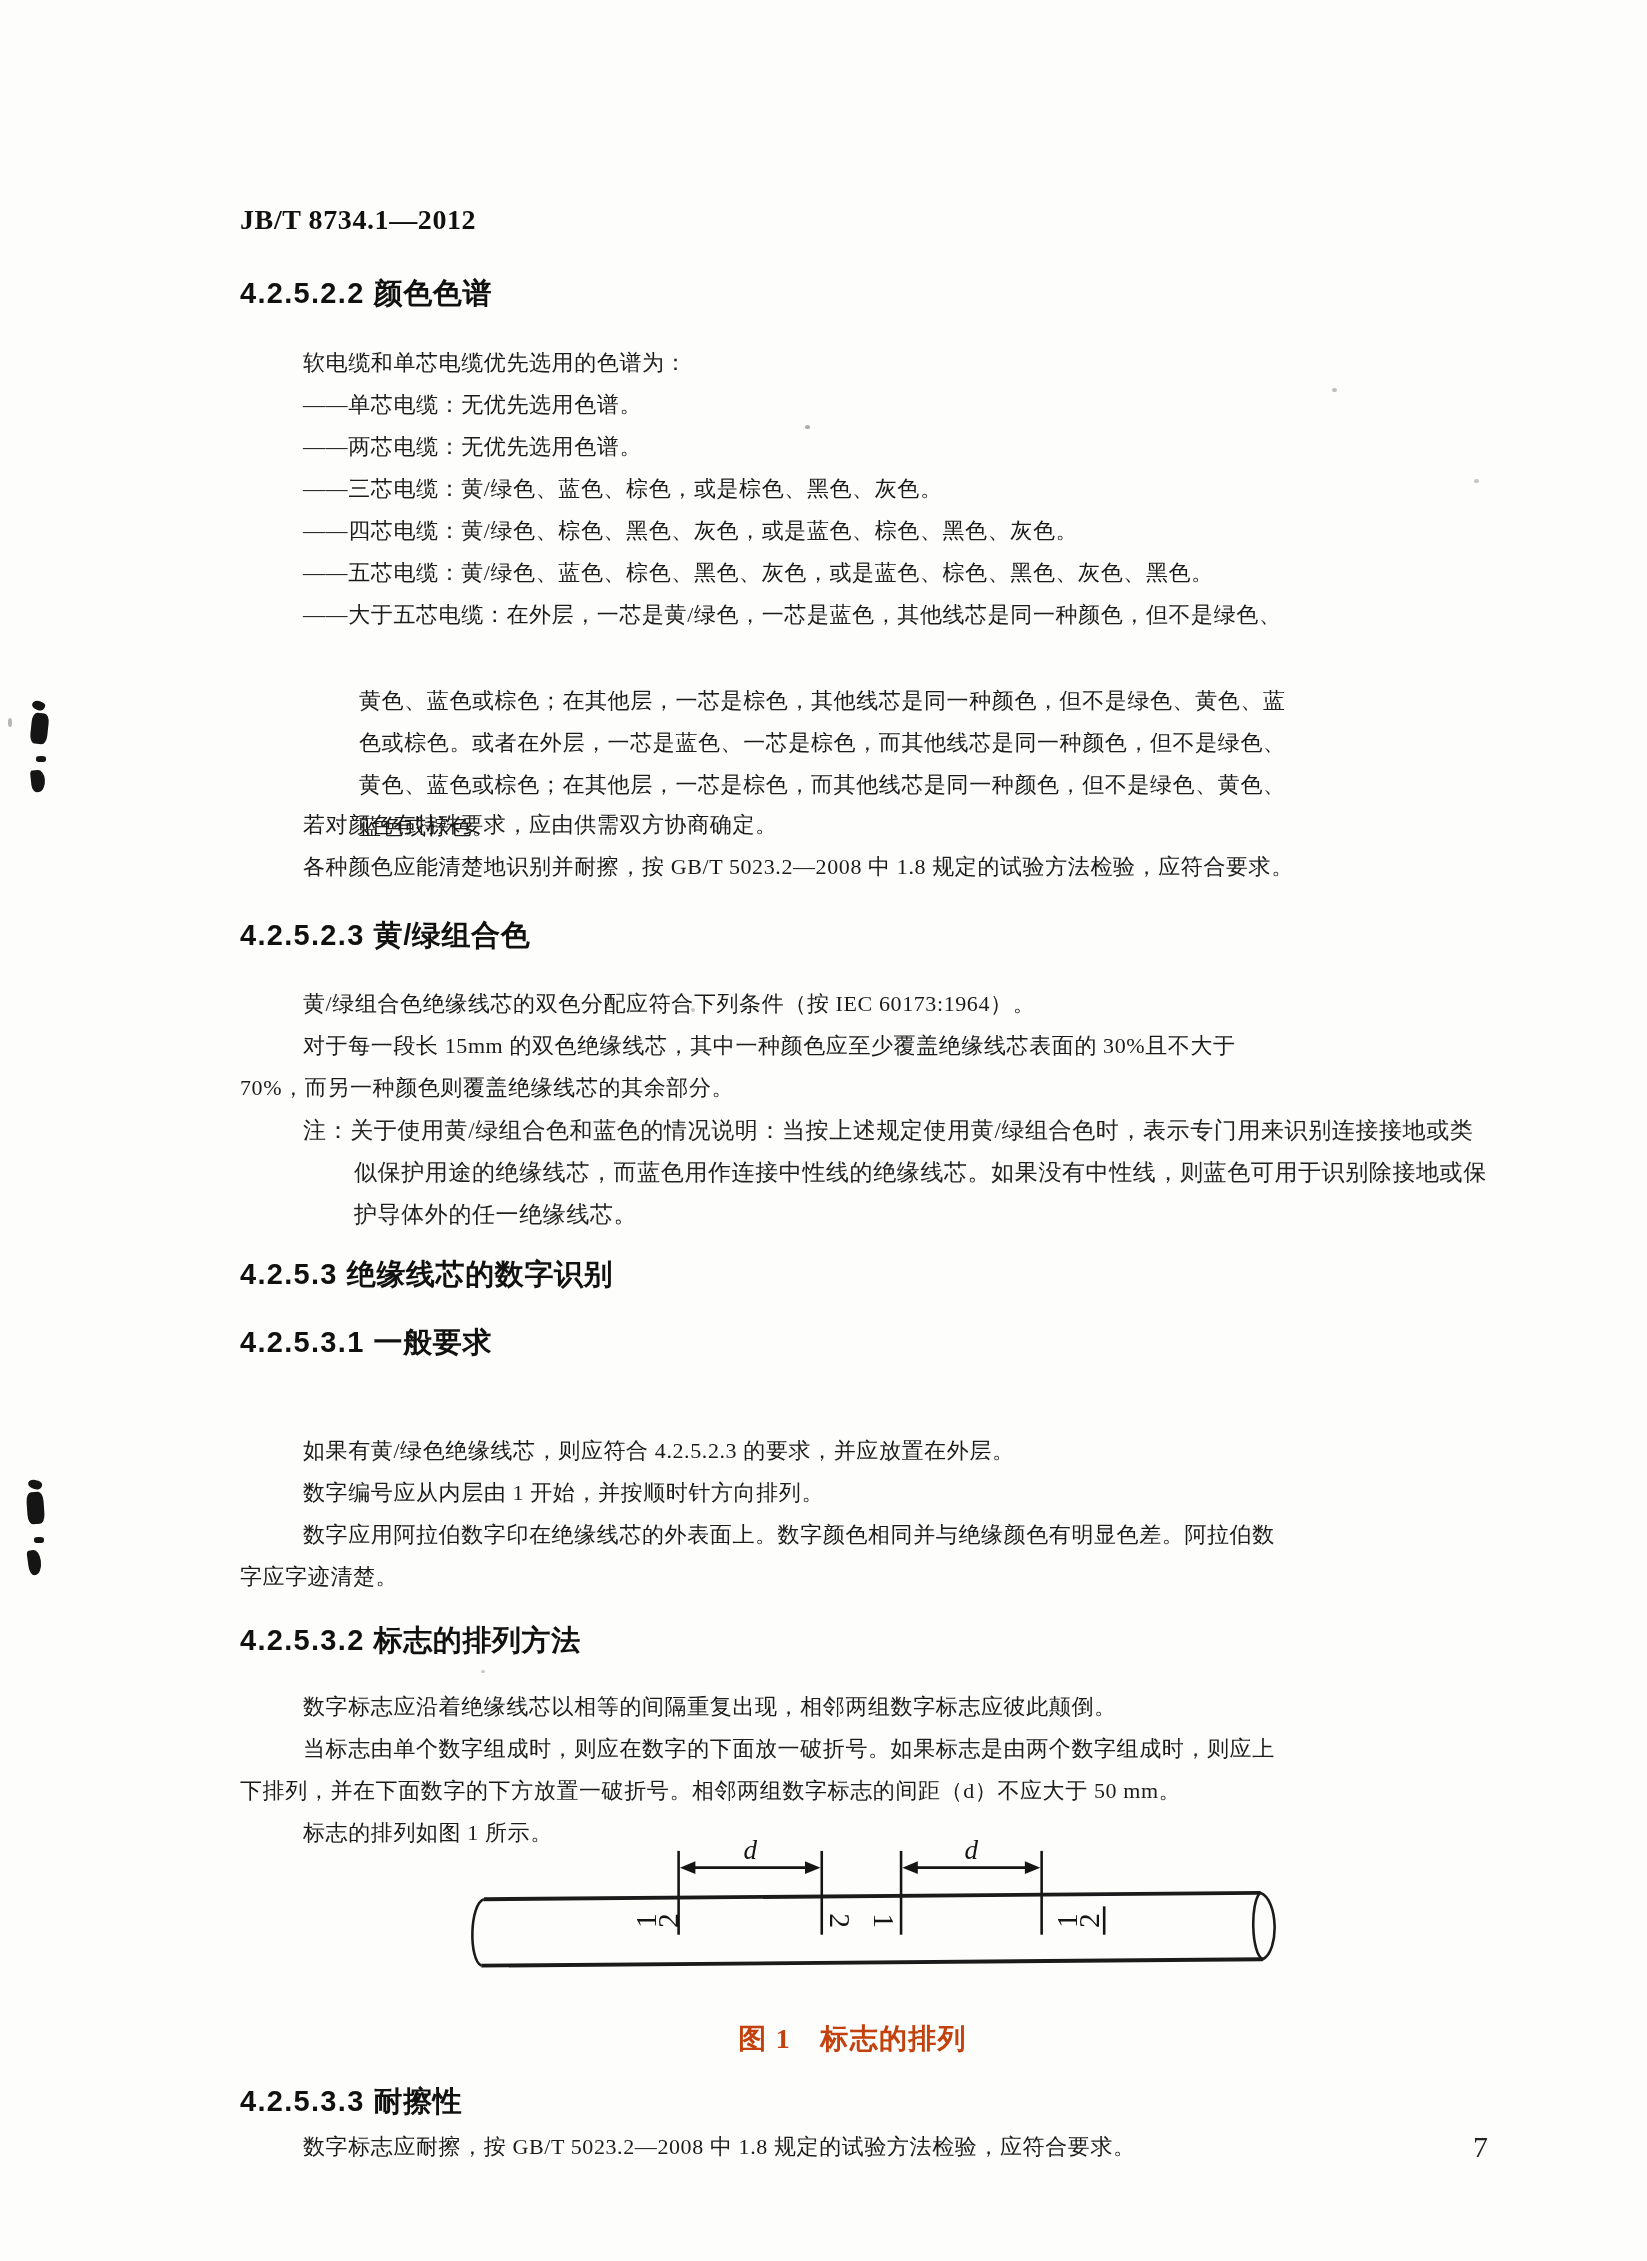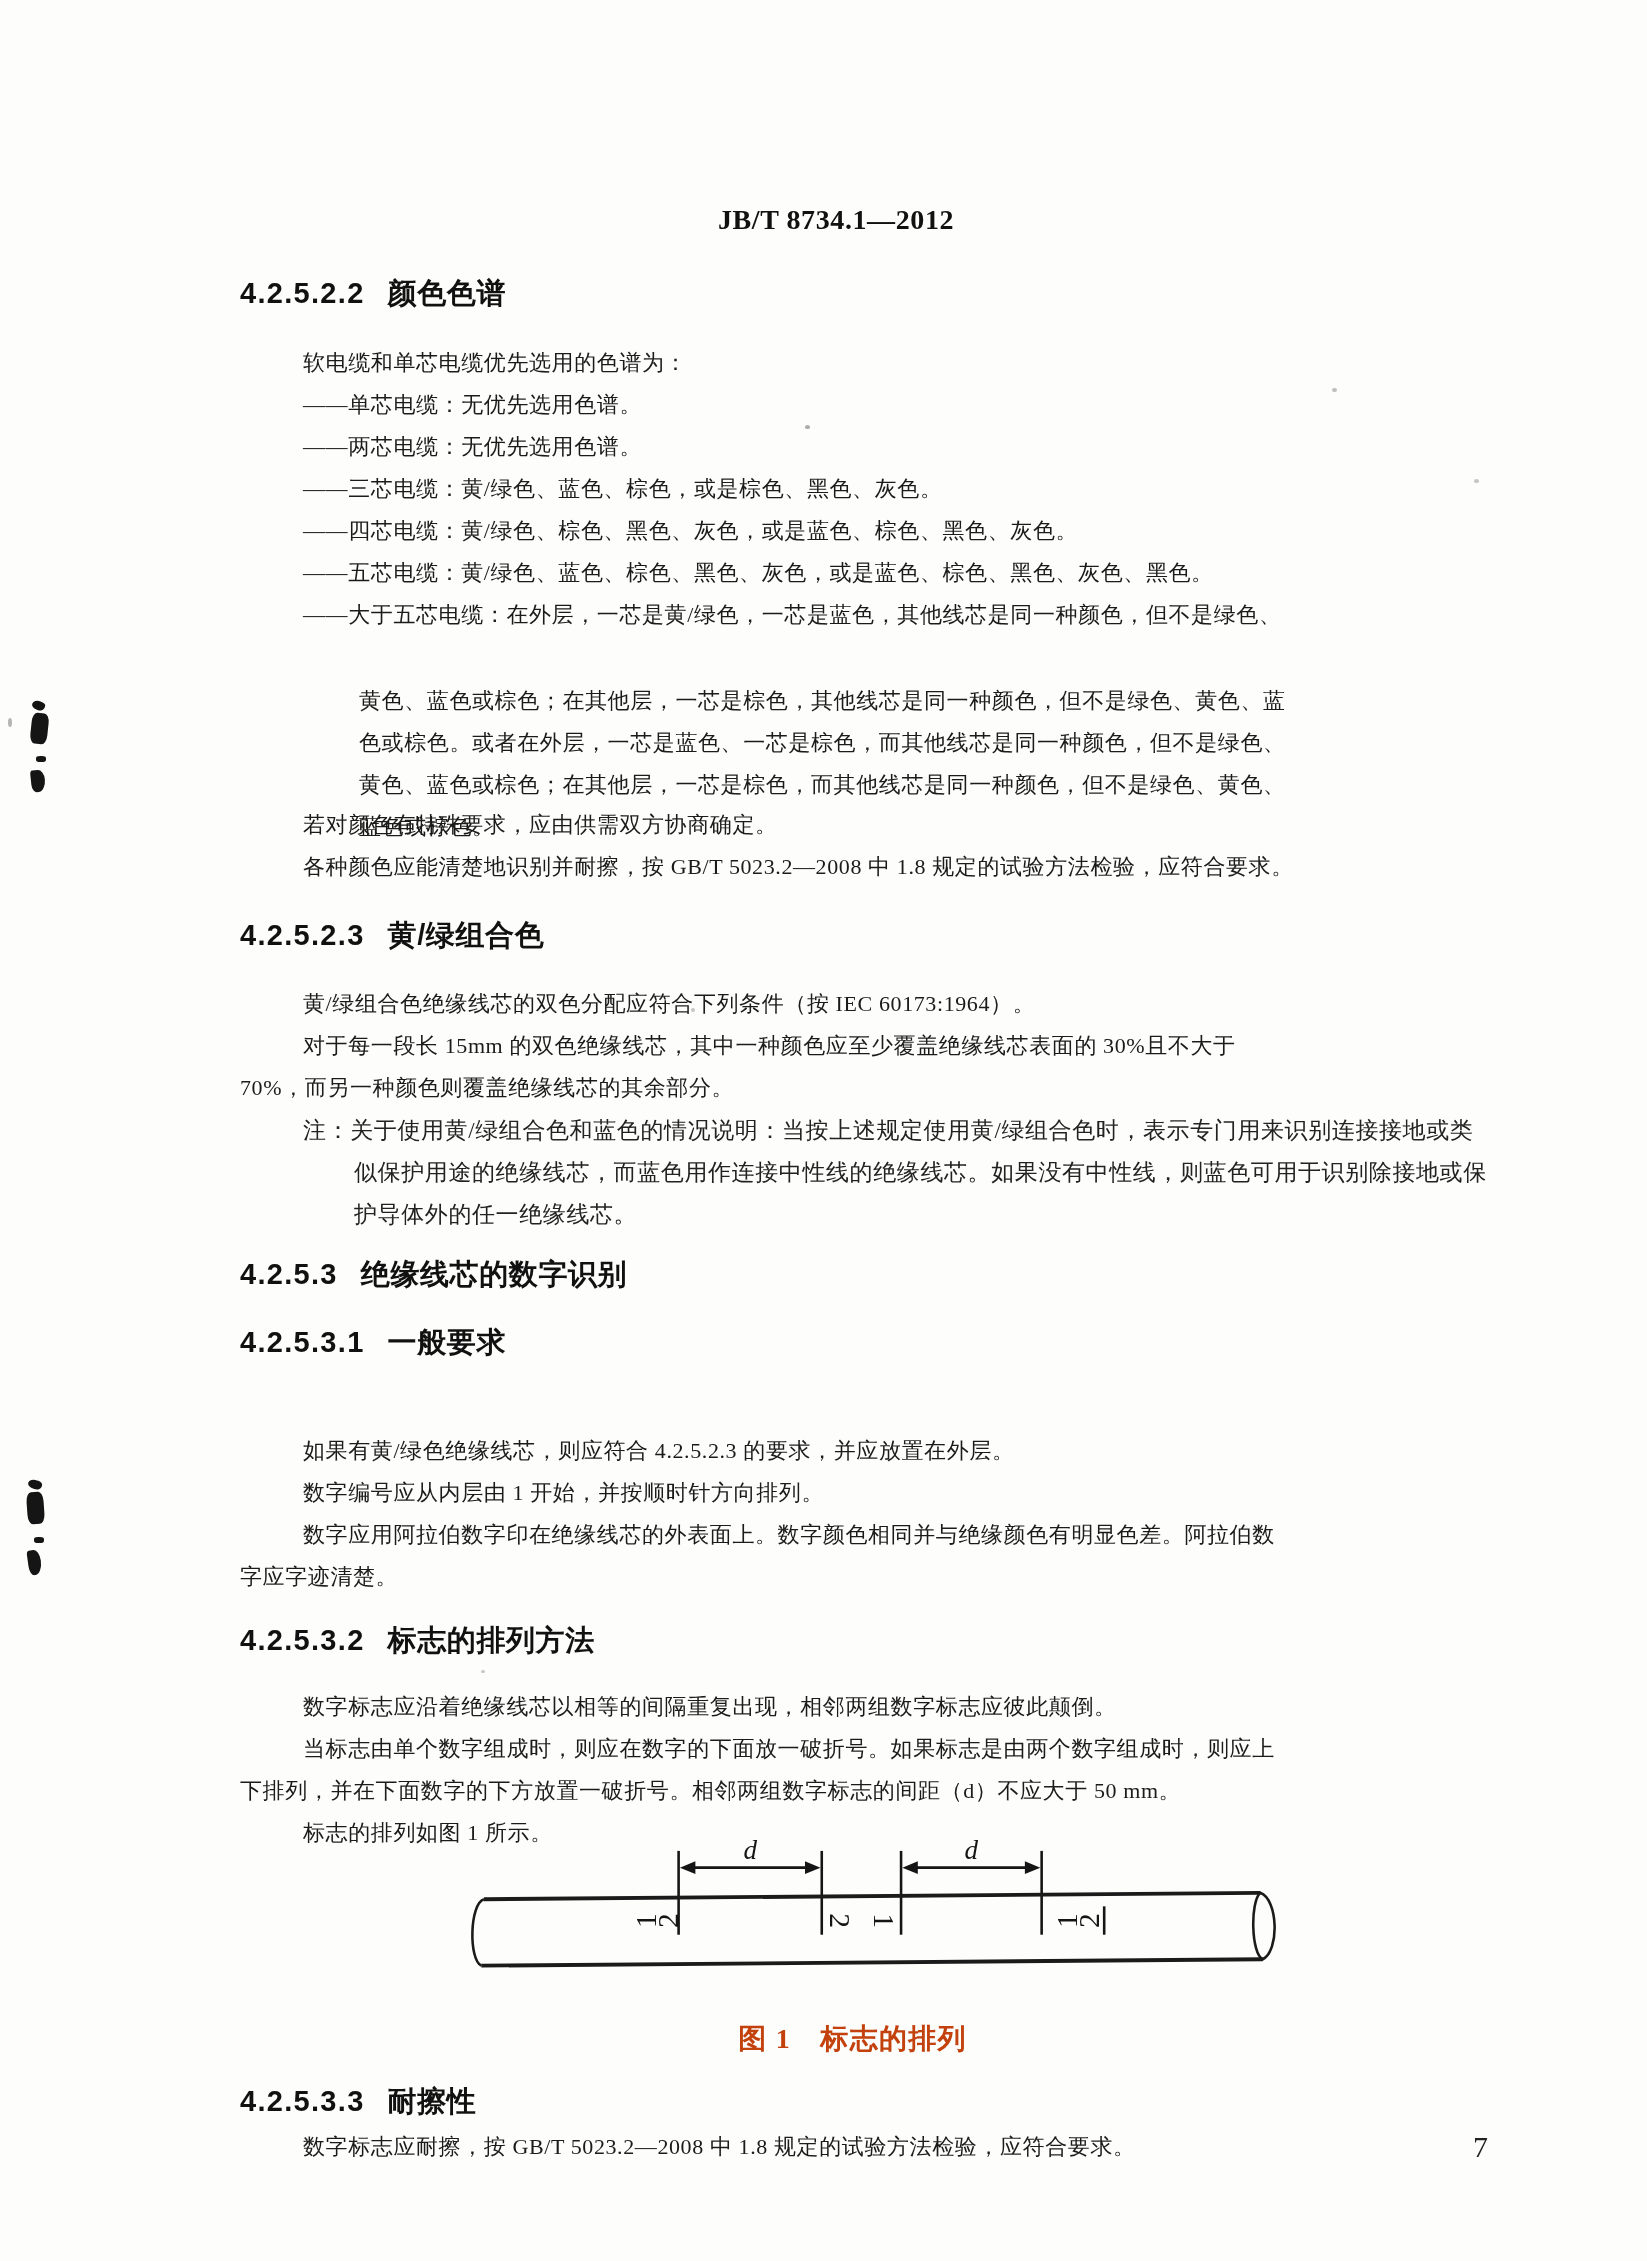--- a/index.html
+++ b/index.html
@@ -22,24 +22,24 @@
   .hang{padding-left:119px;margin-top:44px;}
   .note{font-size:23px;color:#222;}
   .note-hang{padding-left:114px;}
   .hd{
     position:absolute;left:240px;
     font-family:"Liberation Sans", sans-serif;
     font-weight:bold;font-size:29px;
     letter-spacing:0.6px;white-space:nowrap;
     color:#111;
   }
-  .hd .num{margin-right:23px;letter-spacing:1.3px;}
+  .hd .num{margin-right:9px;letter-spacing:1.3px;}
   .doc-code{
     position:absolute;top:204px;left:240px;width:1192px;
-    text-align:center;
+    text-align:left;
     font-family:"Liberation Serif", serif;
     font-weight:bold;font-size:28px;letter-spacing:0.6px;
     color:#111;
   }
   .fig-caption{
     position:absolute;top:2020px;left:426px;width:853px;
     text-align:center;
     font-family:Liberation Serif, serif;
     font-weight:bold;font-size:28px;letter-spacing:1.3px;
     color:#c2410c;

